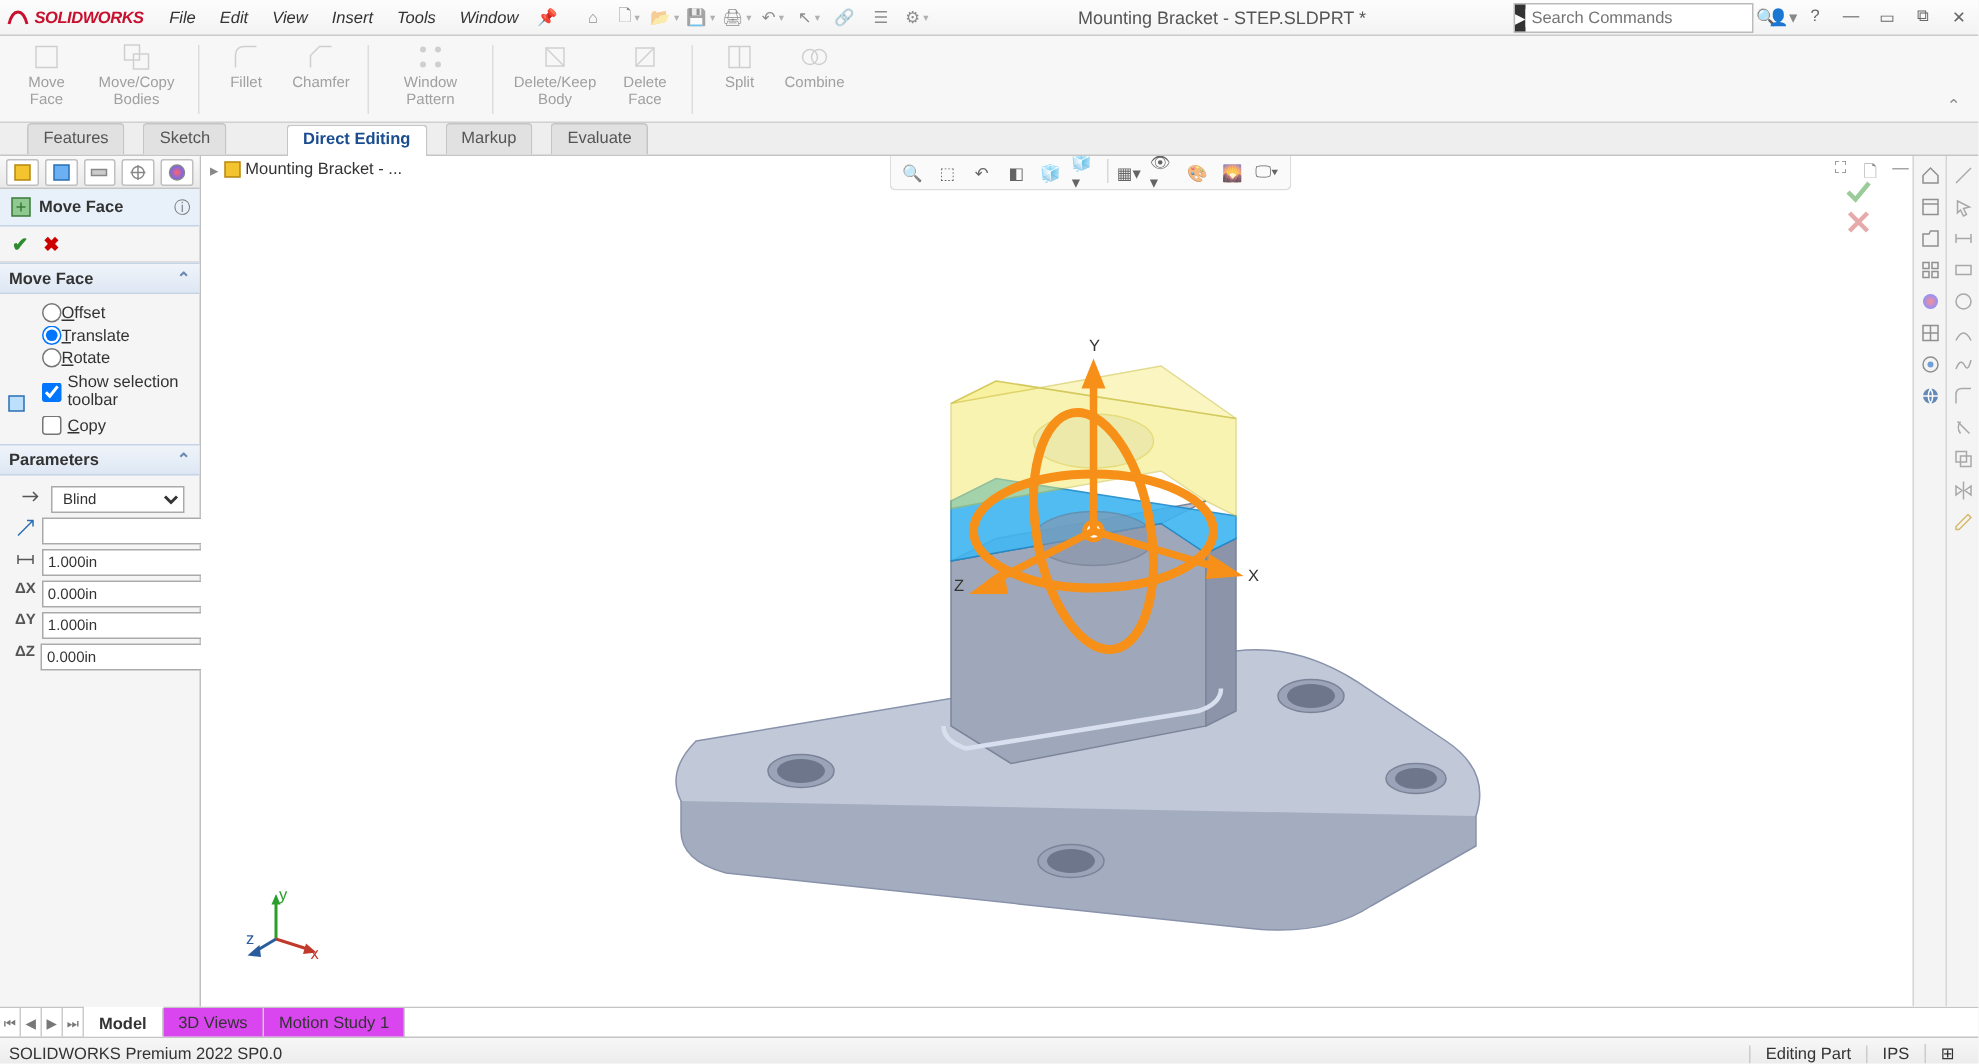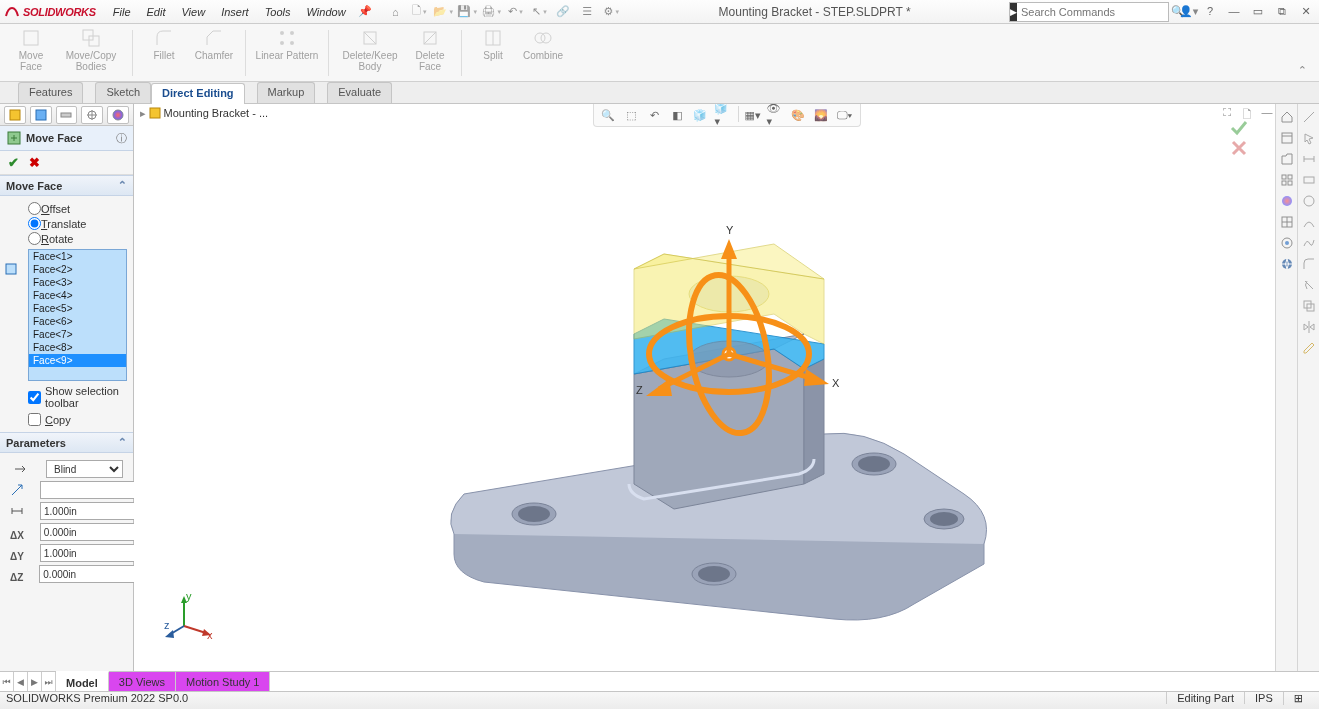--- a/index.html
+++ b/index.html
@@ -31,21 +31,21 @@
 .rb-btn.wide { width: 70px; }
 .rb-ic { width: 20px; height: 20px; opacity: .35; }
 .rb-lbl { font-size: 10px; text-align: center; line-height: 11px; margin-top: 2px; color: #a0a0a0; }
 .rb-row { display: flex; }
 .rb-sep { width: 1px; background: #ddd; height: 46px; margin: 4px 6px; }
 .ribbon-collapse { margin-left: auto; align-self: flex-end; color: #888; padding: 2px 6px; }
 
 
 .tabstrip { height: 22px; background: #eee; border-bottom: 1px solid #c5c5c5; display: flex; align-items: stretch; padding-left: 6px; }
 .tab { padding: 3px 10px; border: 1px solid transparent; border-bottom: none; color: #555; }
-.tab.active { background: #fff; border-color: #c5c5c5; font-weight: bold; color: #1a4d8f; border-radius: 3px 3px 0 0; position: relative; top: 1px; }
+.tab.active { background: #fff; border-color: #c5c5c5; font-weight: bold; color: #1a4d8f; border-radius: 3px 3px 0 0; position: relative; top: 1px; margin-left: 40px; }
 .tab.sub { background: #e1e1e1; border: 1px solid #c5c5c5; border-bottom: none; border-radius: 3px 3px 0 0; margin-left: 12px; }
 
 
 .main { display: flex; height: calc(100% - 24px - 58px - 22px - 20px - 18px); position: relative; }
 
 
 .pm { width: 134px; background: #f5f5f5; border-right: 1px solid #c0c0c0; display: flex; flex-direction: column; }
 .pm-tabs { height: 22px; background: linear-gradient(#f9f9f9,#e9e9e9); border-bottom: 1px solid #c5c5c5; display: flex; align-items: center; padding: 0 4px; gap: 4px; }
 .pm-tab { width: 22px; height: 18px; border: 1px solid #c0c0c0; background: #fff; border-radius: 2px; display: flex; align-items: center; justify-content: center; }
 .pm-tab svg { width: 12px; height: 12px; }
@@ -60,21 +60,21 @@
 .pm-section-hdr .chev { color: #6a88b0; }
 .pm-body { padding: 4px 6px; }
 .radio-row { display: flex; align-items: center; gap: 0; margin: 2px 0 2px 22px; }
 .radio-row input { margin: 0; }
 .radio-row label { font-size: 11px; }
 .face-list { margin: 4px 0 4px 22px; border: 1px solid #7aa7d6; background: #bcdffb; height: 132px; overflow-y: auto; }
 .face-list .item { padding: 1px 4px; font-size: 10px; color: #1a1a1a; }
 .face-list .item.sel { background: #1e90ff; color: #fff; }
 .face-list-ic { position: absolute; left: 8px; margin-top: 4px; }
 .chk-row { display: flex; align-items: center; gap: 4px; margin: 4px 0 2px 22px; }
-.param-row { display: flex; align-items: flex-end; gap: 16px; margin: 3px 4px; }
+.param-row { display: flex; align-items: flex-start; gap: 4px; margin: 3px 4px; }
 .param-row .plbl { width: 20px; font-size: 10px; text-align: center; color: #555; font-weight: bold; }
 .param-row .plbl svg { width: 14px; height: 14px; }
 .param-row select, .param-row input[type=text] { flex: 1; border: 1px solid #aaa; height: 18px; padding: 0 3px; font-size: 10px; background: #fff; }
 .spinner { display: flex; flex-direction: column; }
 .spinner button { width: 12px; height: 9px; border: 1px solid #aaa; background: #f0f0f0; font-size: 6px; line-height: 5px; padding: 0; }
 
 
 .gfx { flex: 1; background: #fff; position: relative; overflow: hidden; }
 .crumb { position: absolute; top: 2px; left: 6px; display: flex; align-items: center; gap: 2px; font-size: 11px; color: #444; }
 .crumb .arr { color: #888; }
@@ -99,21 +99,21 @@
 
 
 .btabs { height: 20px; background: #fff; border-top: 1px solid #c5c5c5; display: flex; align-items: stretch; }
 .btabs .nav { display: flex; }
 .btabs .nav span { width: 14px; text-align: center; border-right: 1px solid #ccc; color: #777; line-height: 20px; font-size: 9px; }
 .btab { padding: 2px 10px; border-right: 1px solid #ccc; line-height: 16px; }
 .btab.active { background: #fff; font-weight: bold; border-top: 2px solid #fff; margin-top: -1px; }
 .btab:not(.active) { background: #d946ef; text-align: right; }
 
 
-.statusbar { height: 18px; background: linear-gradient(#f7f7f7,#ececec); border-top: 1px solid #c5c5c5; display: flex; align-items: flex-start; padding: 0 6px; font-size: 10px; color: #555; }
+.statusbar { height: 18px; background: linear-gradient(#f7f7f7,#ececec); border-top: 1px solid #c5c5c5; display: flex; align-items: flex-end; padding: 0 6px; font-size: 10px; color: #555; }
 .statusbar .spacer { flex: 1; }
 .statusbar .cell { padding: 0 10px; border-left: 1px solid #ccc; }
 
 u.accel { text-decoration: underline; }
 </style>
 </head>
 <body>
 
 <div class="titlebar">
   <div class="logo">
@@ -194,21 +194,21 @@
       </div>
   </div>
   <div class="rb-sep"></div>
   <div class="rb-btn wide">
       <svg class="rb-ic" viewBox="0 0 20 20">
         <circle cx="5" cy="5" r="2" fill="#888"></circle>
         <circle cx="15" cy="5" r="2" fill="#888"></circle>
         <circle cx="5" cy="15" r="2" fill="#888"></circle>
         <circle cx="15" cy="15" r="2" fill="#888"></circle>
       </svg>
-      <div class="rb-lbl">Linear Pattern</div>
+      <div class="rb-lbl">Window Pattern</div>
     </div>
   <div class="rb-sep"></div>
   <div class="rb-row">
     <div class="rb-btn wide">
         <svg class="rb-ic" viewBox="0 0 20 20">
           <rect x="4" y="4" width="12" height="12" fill="none" stroke="#888"></rect>
           <line x1="4" y1="4" x2="16" y2="16" stroke="#888"></line>
         </svg>
         <div class="rb-lbl">Delete/Keep<br>Body</div>
       </div>
@@ -311,31 +311,20 @@
           <input type="radio" name="mf" checked="" style="">
           <label><u class="accel">T</u>ranslate</label>
         </div>
       <div class="radio-row">
           <input type="radio" name="mf" style="">
           <label><u class="accel">R</u>otate</label>
         </div>
       <svg class="face-list-ic" width="14" height="14" viewBox="0 0 14 14" style="position:absolute;left:4px;top:62px;">
           <rect x="2" y="2" width="10" height="10" fill="#bcdffb" stroke="#2a6fb5"></rect>
         </svg>
-      <div class="face-list">
-        <div class="item">Face&lt;1&gt;</div>
-        <div class="item">Face&lt;2&gt;</div>
-        <div class="item">Face&lt;3&gt;</div>
-        <div class="item">Face&lt;4&gt;</div>
-        <div class="item">Face&lt;5&gt;</div>
-        <div class="item">Face&lt;6&gt;</div>
-        <div class="item">Face&lt;7&gt;</div>
-        <div class="item">Face&lt;8&gt;</div>
-        <div class="item sel">Face&lt;9&gt;</div>
-      </div>
       <div class="chk-row">
           <input type="checkbox" checked="" style="">
           <label>Show selection toolbar</label>
         </div>
       <div class="chk-row">
           <input type="checkbox" style="">
           <label><u class="accel">C</u>opy</label>
         </div>
     </div>
     <div class="pm-section-hdr">

